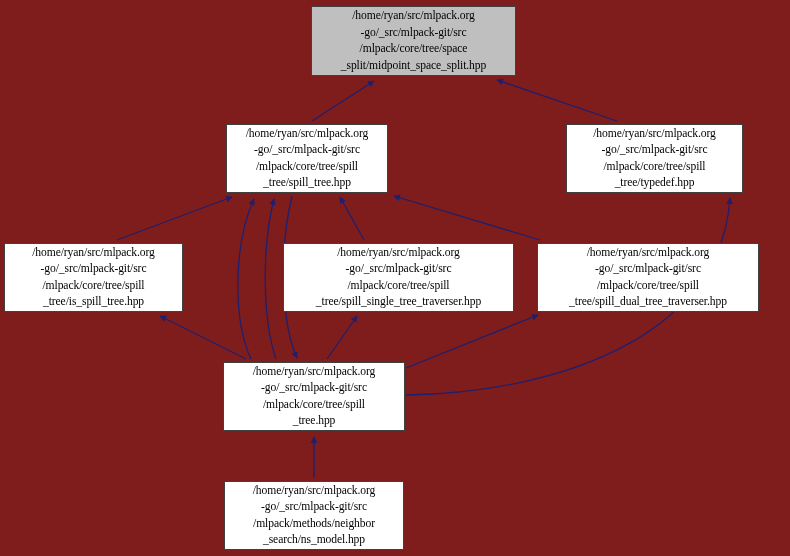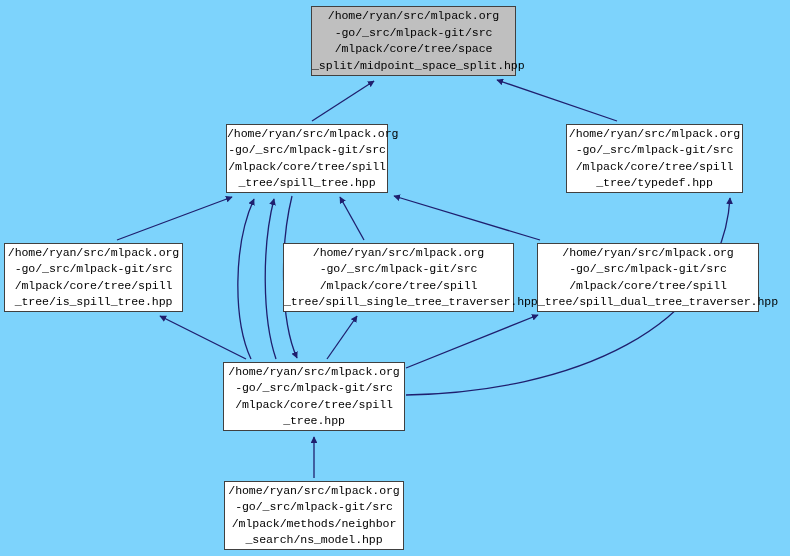--- a/index.html
+++ b/index.html
@@ -5,22 +5,22 @@
 <style>
   html, body {
     margin: 0;
     padding: 0;
     background: #ffffff;
   }
   #graph-root {
     position: relative;
     width: 790px;
     height: 556px;
-    background: #7dd3fc;
-    font-family: Liberation Mono, monospace;
+    background: #7f1d1d;
+    font-family: Liberation Serif, serif;
     overflow: hidden;
   }
   #edge-layer {
     position: absolute;
     left: 0;
     top: 0;
     width: 790px;
     height: 556px;
     pointer-events: none;
   }

